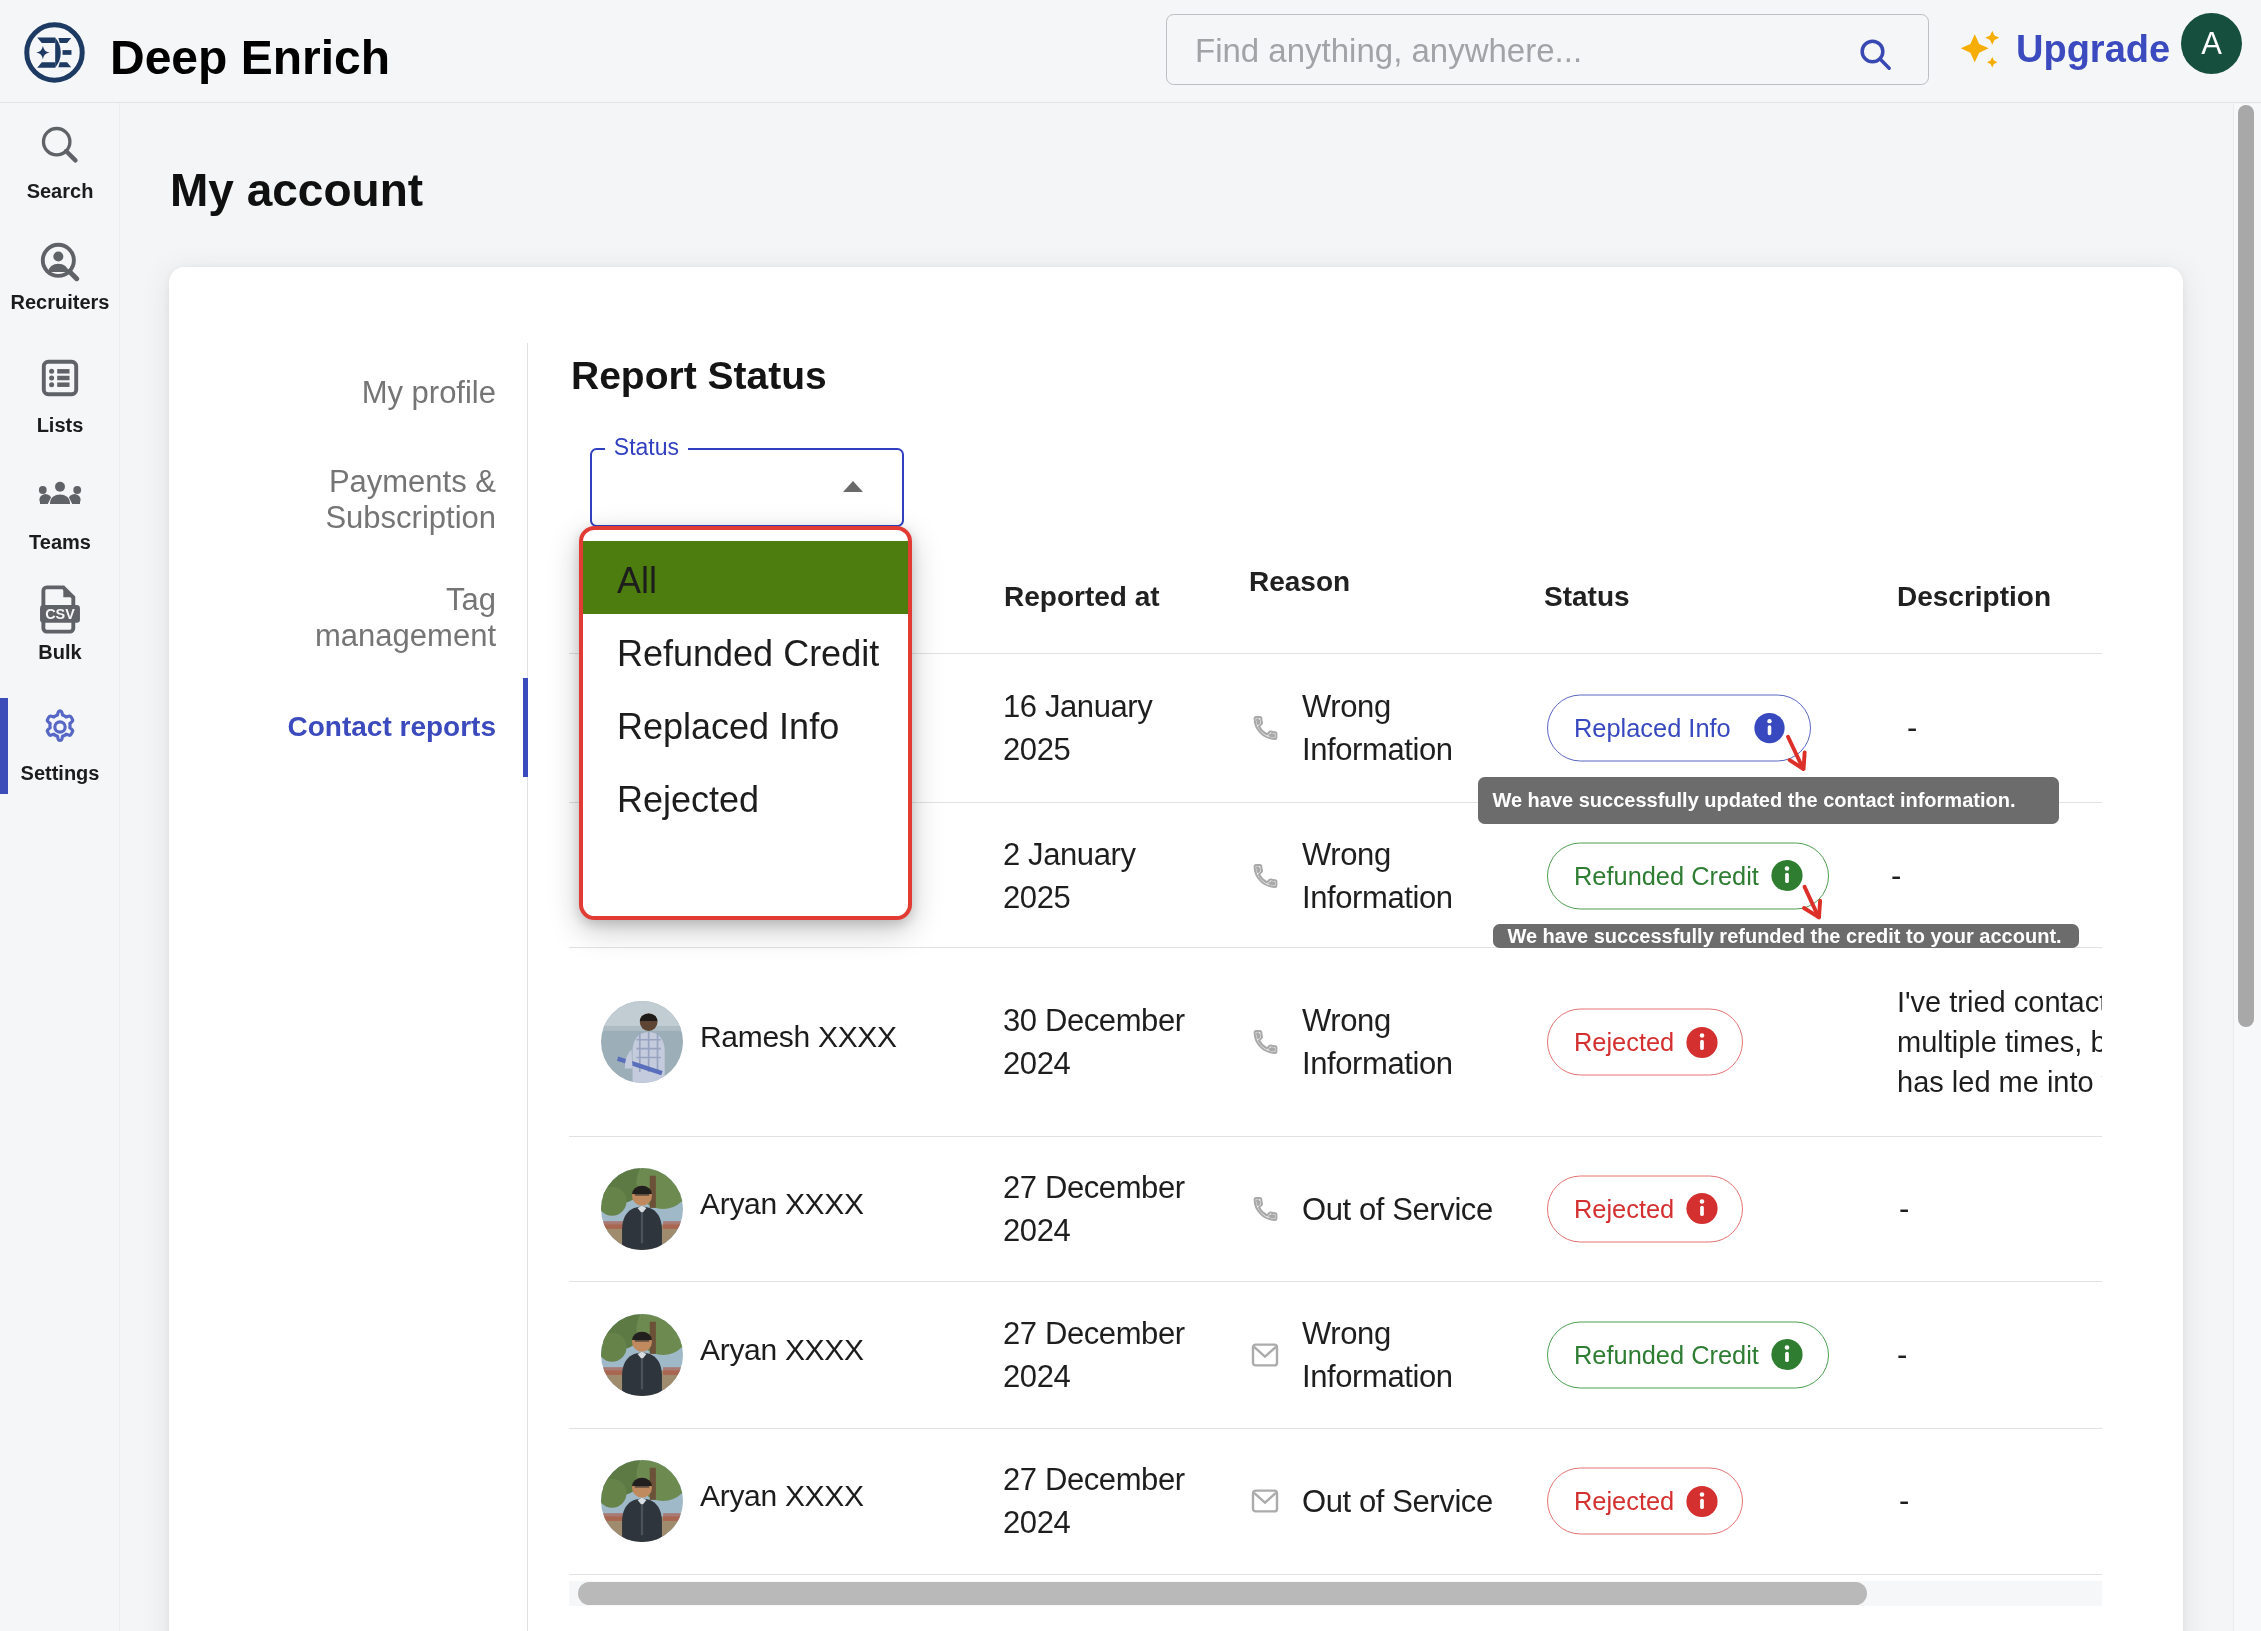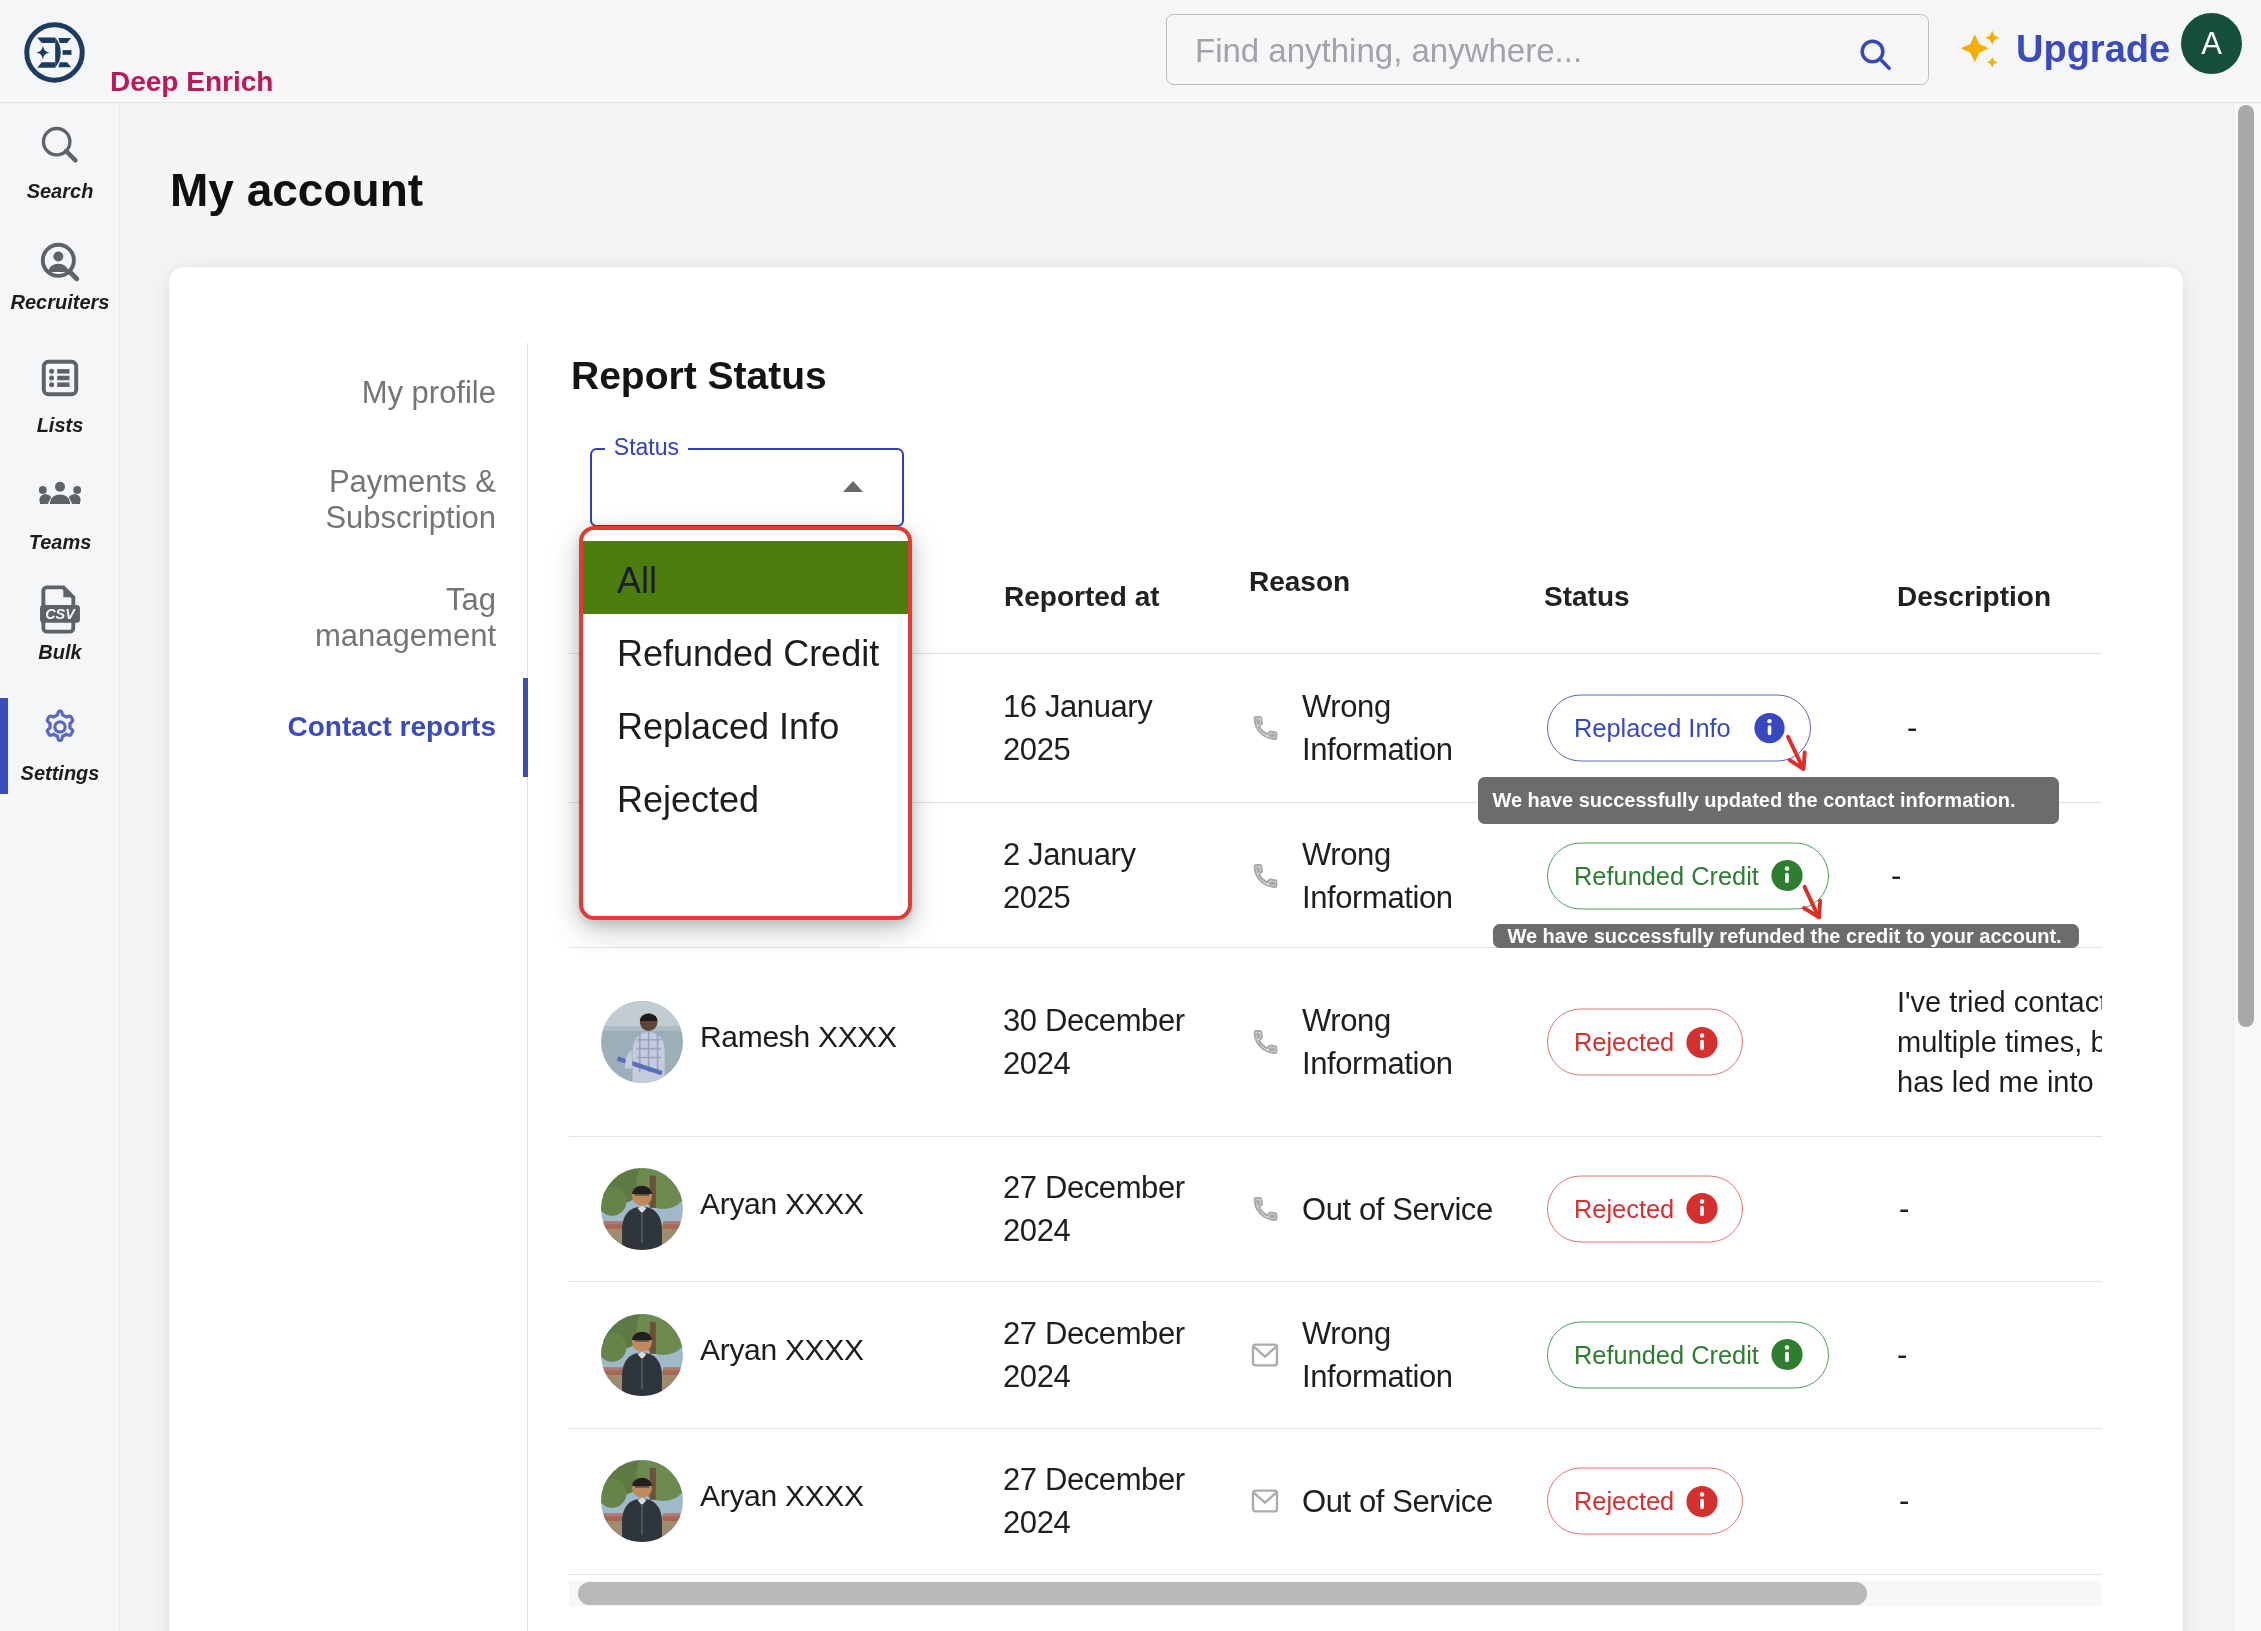--- a/index.html
+++ b/index.html
@@ -1,27 +1,27 @@
 <!DOCTYPE html>
 <html style="font-size:8.8px"><head>
 <meta charset="utf-8">
 <style>
   * { margin:0; padding:0; box-sizing:border-box; }
   html,body { width:2261px; height:1631px; overflow:hidden; }
   body { font-family:"Liberation Sans", sans-serif; background:#f4f5f6; position:relative; }
   .abs { position:absolute; }
   
   #header { position:absolute; left:0; top:0; width:2261px; height:103px; background:#f5f6f7; border-bottom:1.1px solid #e3e4e6; }
-  #brand { position:absolute; left:110px; top:30px; font-size:28px; font-weight:bold; color:#be185d; letter-spacing:0px;margin-top:36px; }
+  #brand { position:absolute; left:110px; top:30px; font-size:48px; font-weight:bold; color:#000000; letter-spacing:0px; }
   #searchbox { position:absolute; left:1166px; top:14px; width:763px; height:71px; border:1.7px solid #bcbec2; border-radius:7.7px; }
   #placeholder { position:absolute; left:1195px; top:32px; font-size:33px; color:#a1a3a7; }
   #upgrade { position:absolute; left:2016px; top:28px; font-size:38px; font-weight:bold; color:#3b4abf; }
   #avatarA { position:absolute; left:2181px; top:13.2px; width:61px; height:61px; border-radius:50%; background:#164f3e; color:#fff; font-size:31px; display:flex; align-items:center; justify-content:center; }
   
-  #sidebar { position:absolute; left:0; top:103px; width:120px; height:1528px; background:#f5f6f7; border-right:1.1px solid #ececee;font-style:italic; }
+  #sidebar { position:absolute; left:0; top:103px; width:120px; height:1528px; background:#f5f6f7; border-right:1.1px solid #ececee; }
   .sbicon { position:absolute; left:0; width:120px; display:flex; justify-content:center; }
   .sblabel { position:absolute; left:0; width:120px; text-align:center; font-size:20px; font-weight:bold; color:#1c1c1e; }
   #sbbar { position:absolute; left:0; top:595px; width:7.7px; height:96px; background:#3c4cb8; }
   
   #mytitle { position:absolute; left:170px; top:163px; font-size:46px; font-weight:bold; color:#101010; }
   #card { position:absolute; left:169px; top:267px; width:2014px; height:1435px; background:#ffffff; border-radius:15.5px; box-shadow:0 5.5px 28px rgba(80,90,100,0.13), 0 1.7px 6.6px rgba(80,90,100,0.07); }
   
   .tab { position:absolute; width:232px; left:264px; text-align:right; font-size:31px; color:#757575; line-height:36px; }
   #tabactive { color:#3b4abd; font-weight:bold; font-size:28px; }
   #navdivider { position:absolute; left:527px; top:343px; width:1.1px; height:1288px; background:#e0e0e0; }

